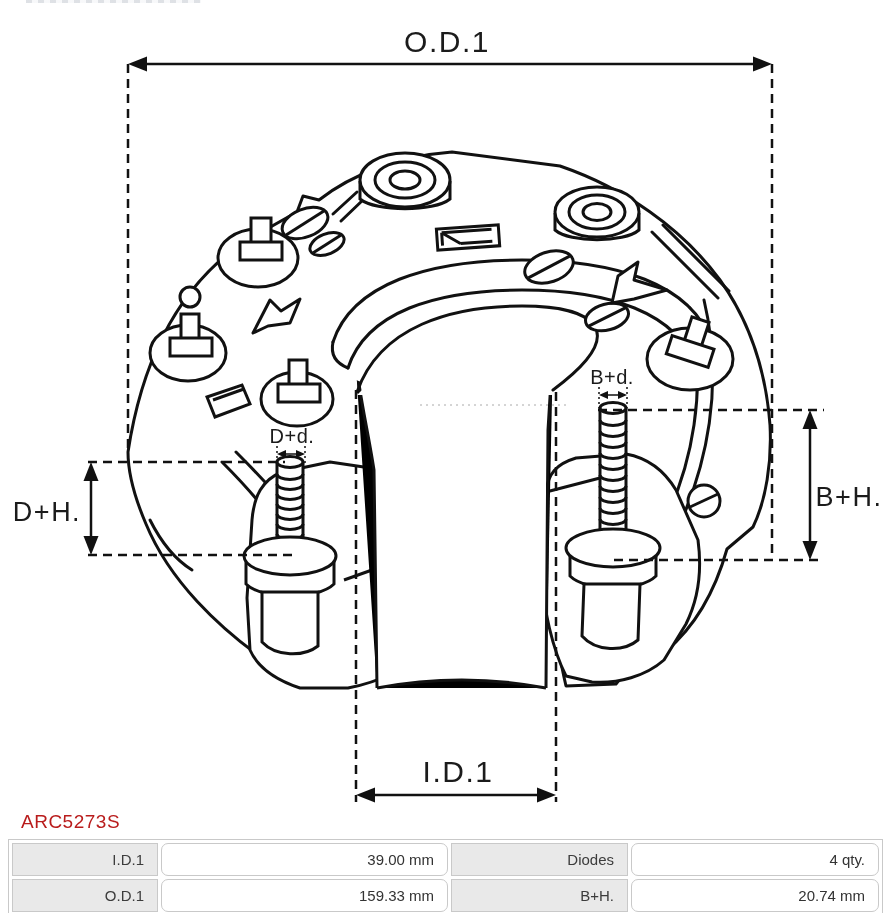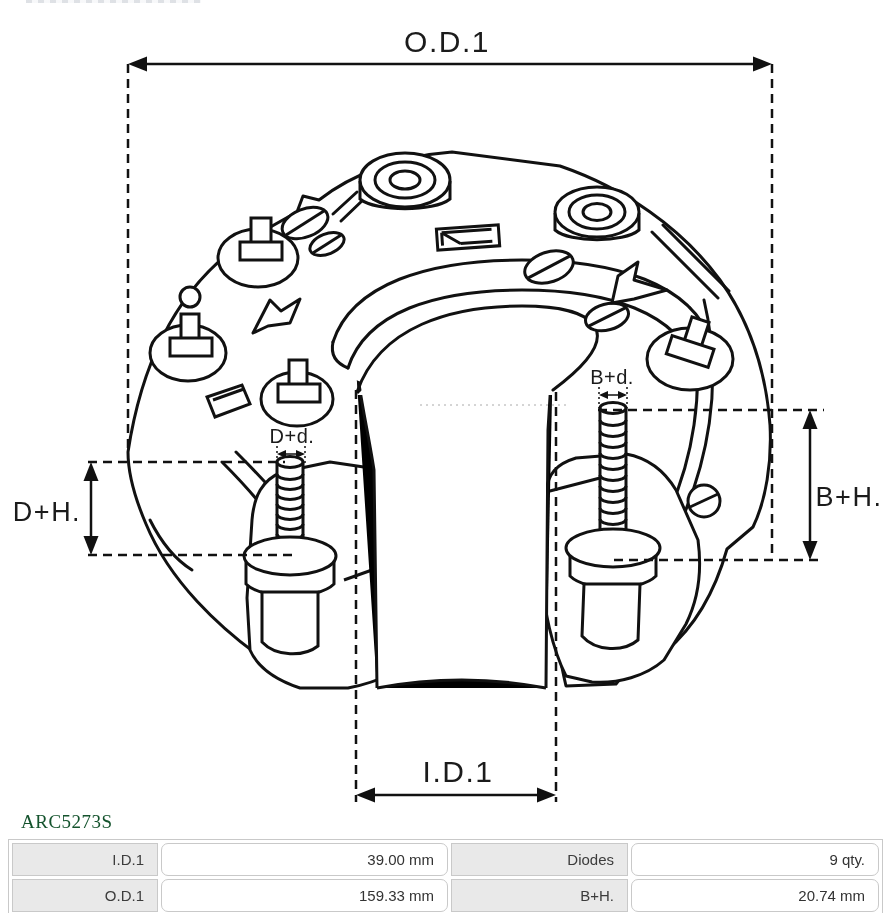--- a/index.html
+++ b/index.html
@@ -16,23 +16,22 @@
   svg{display:block;}
   svg text{
     font-family:"Liberation Sans",sans-serif;
     fill:#1b1b1b;letter-spacing:1.5px;
   }
   .dim-big{font-size:30px;}
   .dim-side{font-size:27px;}
   .dim-small{font-size:20px;letter-spacing:0.5px;}
   .part-number{
     position:absolute;left:21px;top:811px;
-    font-size:19px;color:#14532d;letter-spacing:0.5px;
+    font-size:19px;color:#b91c1c;letter-spacing:0.5px;
     cursor:pointer;
-    font-family:Liberation Serif, serif;
   }
   table.specs{
     position:absolute;left:8px;top:839px;width:874px;
     border-collapse:separate;border-spacing:3px;
     border:1px solid #c9c9c9;background:#ffffff;
     table-layout:fixed;font-size:15px;color:#3c3c3c;
   }
   table.specs td{
     border:1px solid #c9c9c9;height:27px;
     text-align:right;padding:2px 13px 2px 4px;
@@ -276,21 +275,21 @@
     <col style="width:146px">
       <col style="width:287px">
       <col style="width:177px">
       <col style="width:248px">
   </colgroup>
   <tbody>
     <tr>
       <td class="lbl">I.D.1</td>
       <td class="val">39.00 mm</td>
       <td class="lbl">Diodes</td>
-      <td class="val">9 qty.</td>
+      <td class="val">4 qty.</td>
     </tr>
     <tr>
       <td class="lbl">O.D.1</td>
       <td class="val">159.33 mm</td>
       <td class="lbl">B+H.</td>
       <td class="val">20.74 mm</td>
     </tr>
   </tbody>
 </table>
 

